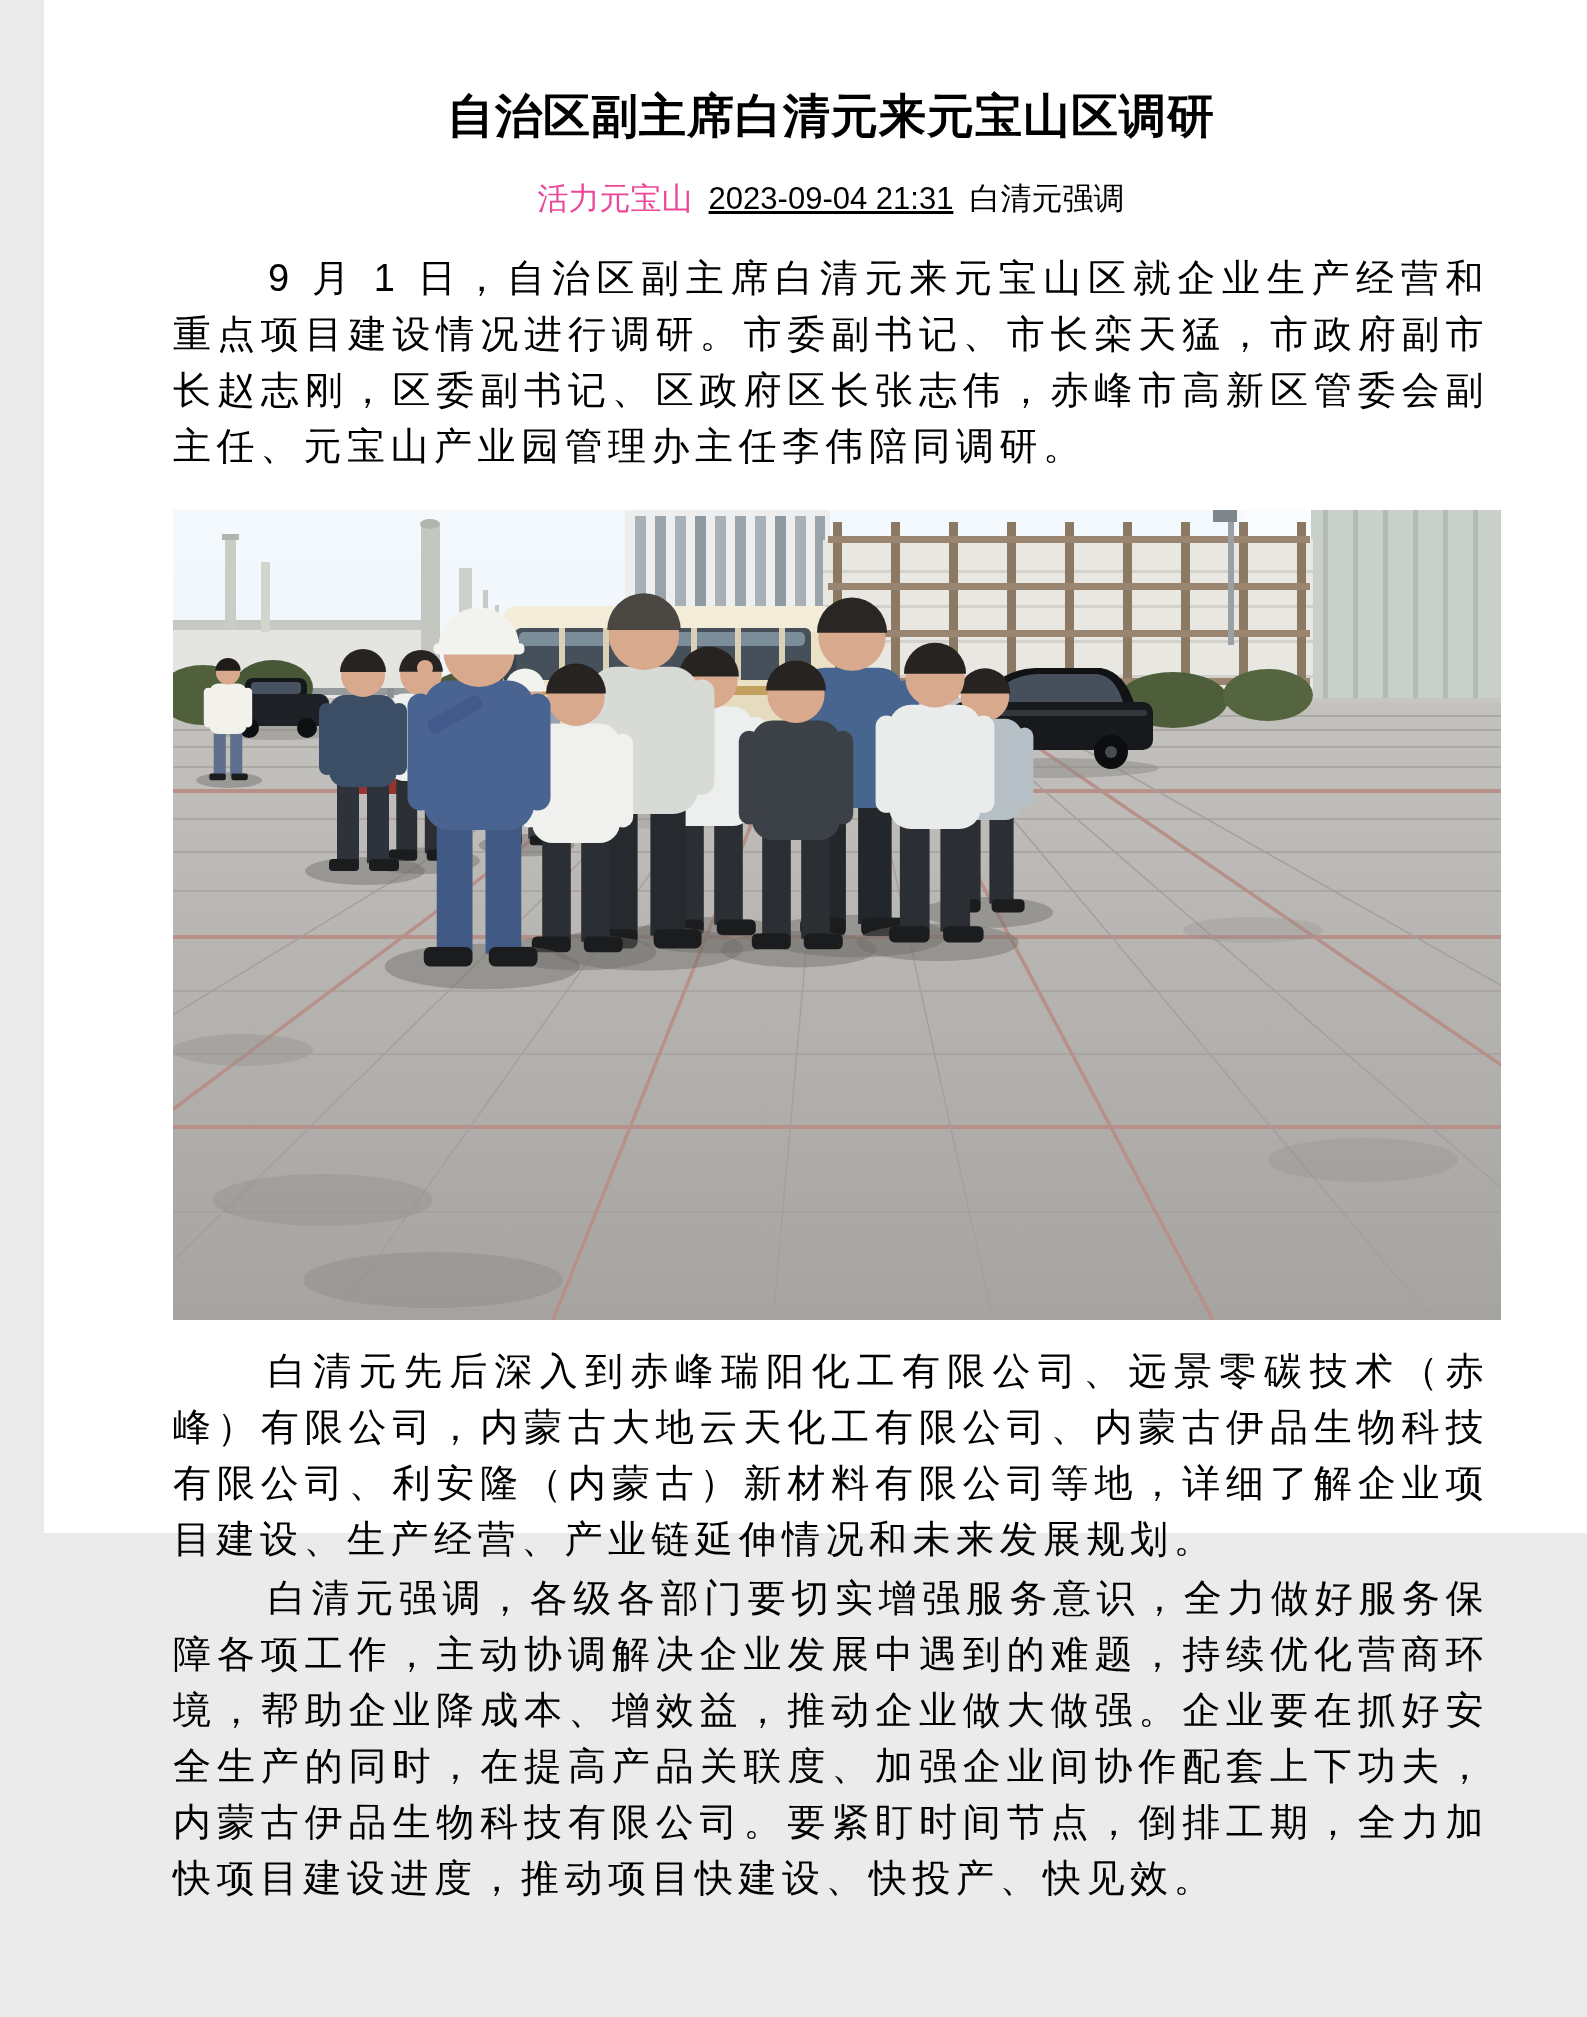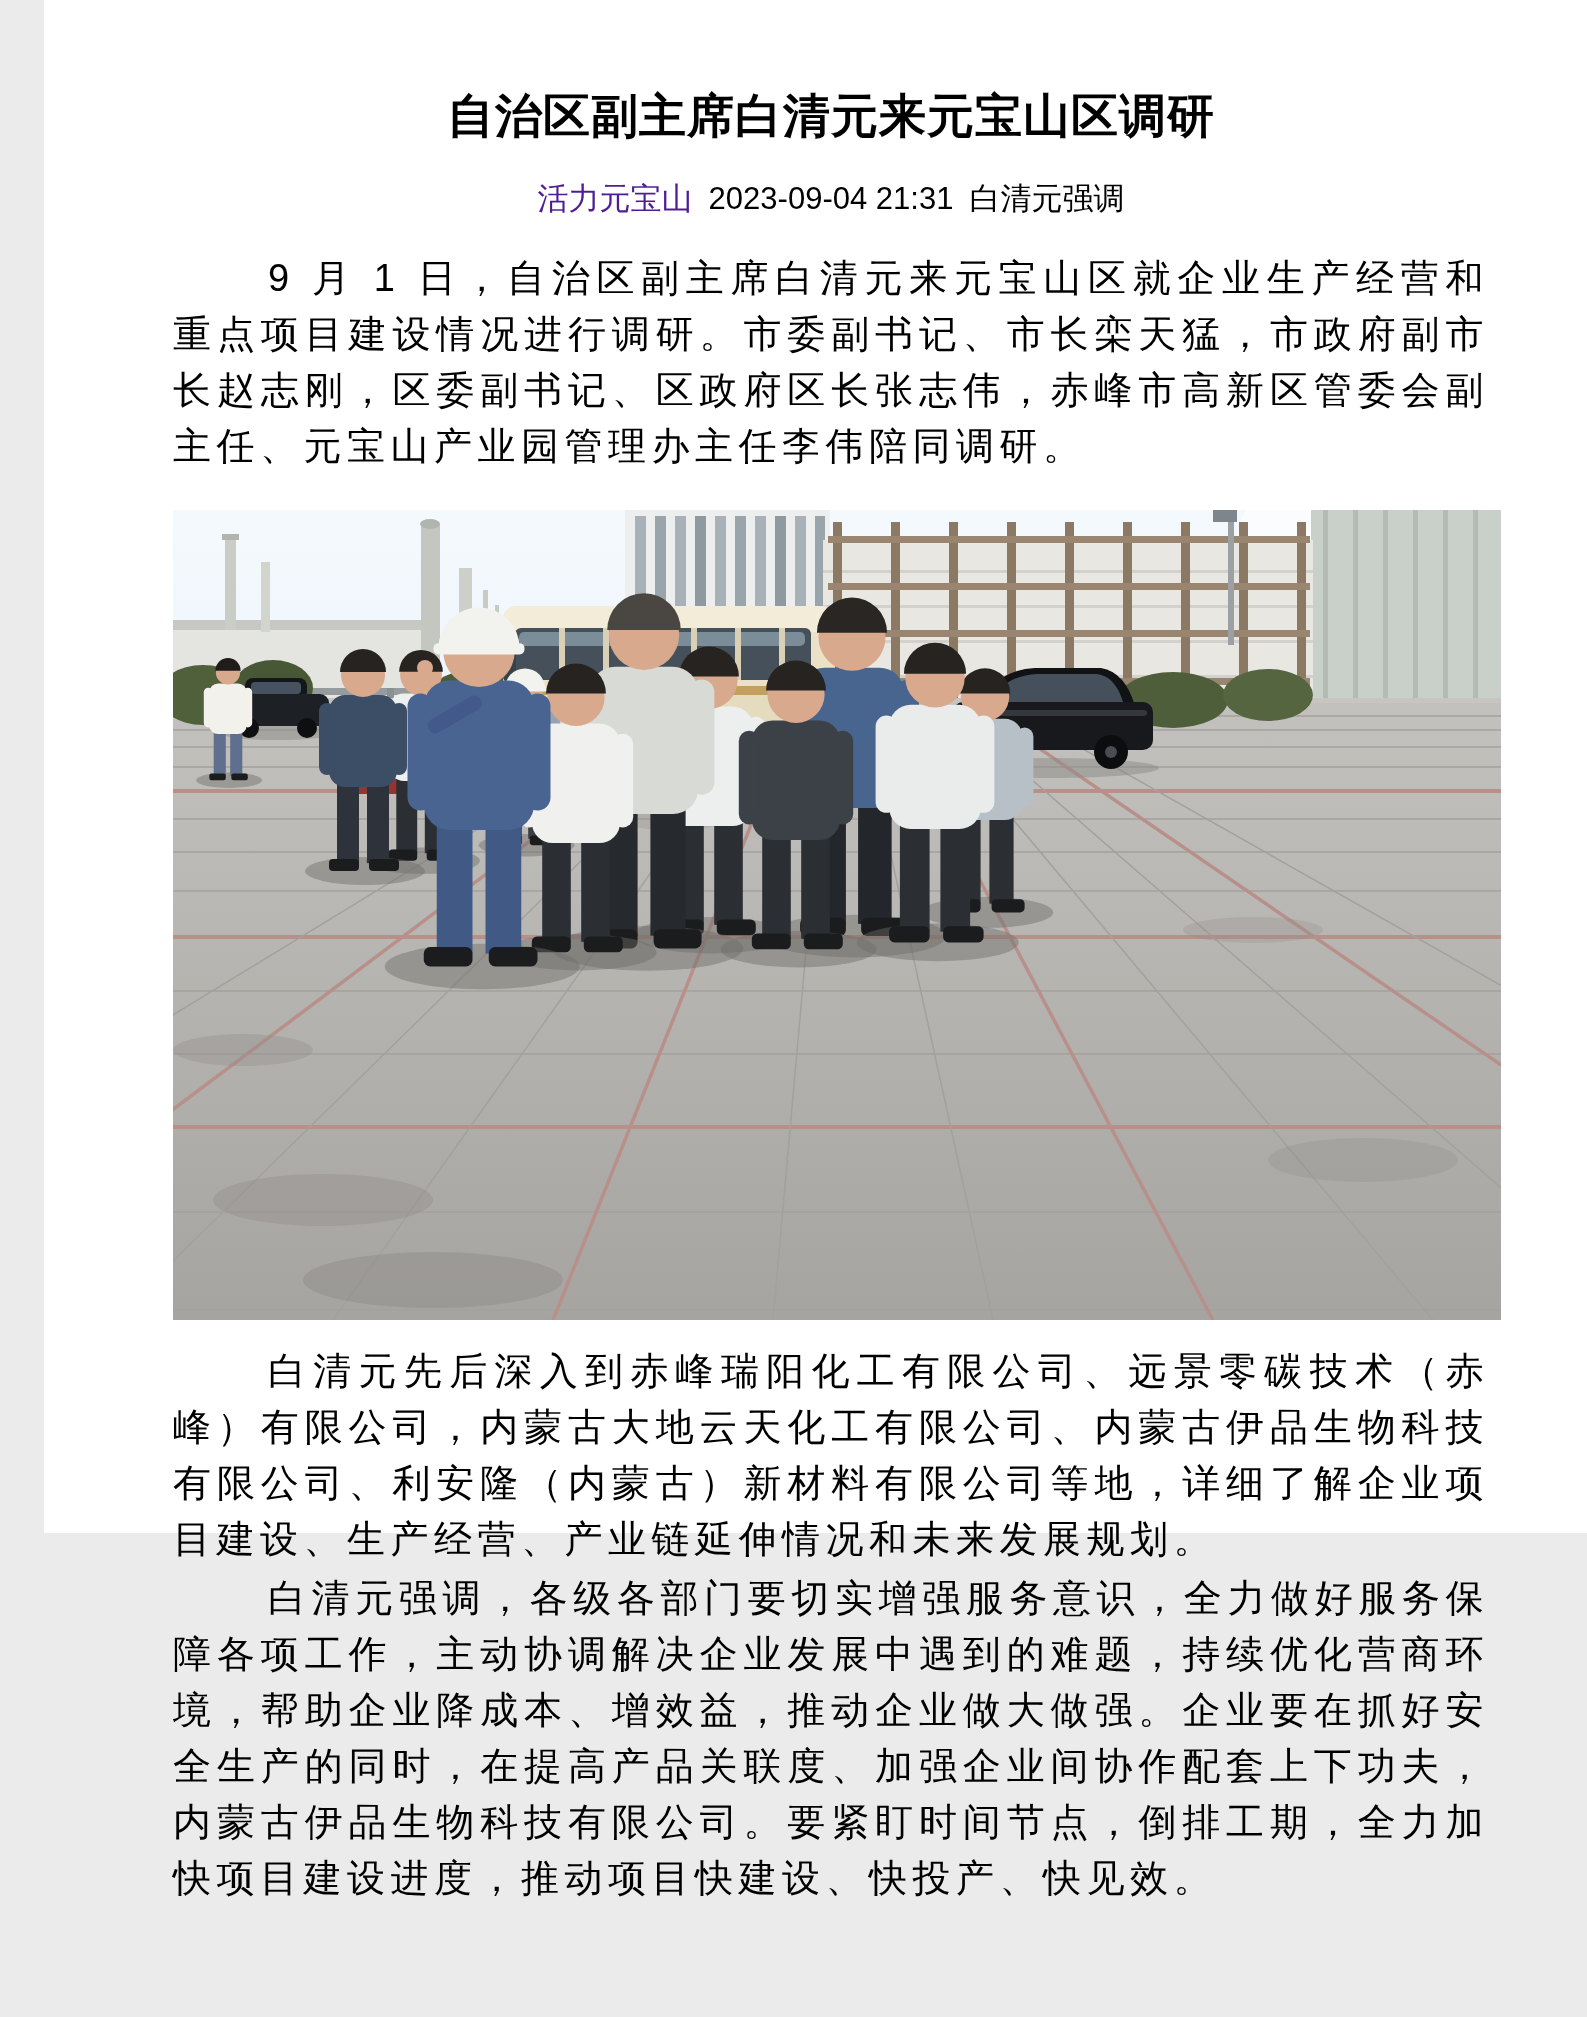--- a/index.html
+++ b/index.html
@@ -19,22 +19,22 @@
   .article-title {
     margin:86px 0 0 0;
     font-size:47px; line-height:60px;
     font-weight:700; text-align:center; color:#000;
     letter-spacing:1px;
   }
   .byline {
     margin-top:34px; text-align:center;
     font-size:31px; line-height:38px; color:#000;
   }
-  .byline .source { color:#4c1d95; margin-right:16px; cursor:pointer;font-family:Liberation Mono, monospace; }
-  .byline .dt { margin-right:16px; }
+  .byline .source { color:#ec4899; margin-right:16px; cursor:pointer;font-family:Liberation Mono, monospace; }
+  .byline .dt { margin-right:16px;text-decoration:underline; }
 
   .para {
     margin:30px 0 0 0;
     font-size:38px; line-height:56px; color:#000;
     text-align:justify; text-justify:inter-character;
     text-indent:95px; letter-spacing:5.5px;
     word-break:break-all;
   }
   .para.after-photo { margin-top:26px;font-family:Liberation Mono, monospace; }
   .para.p3 { margin-top:0; }

